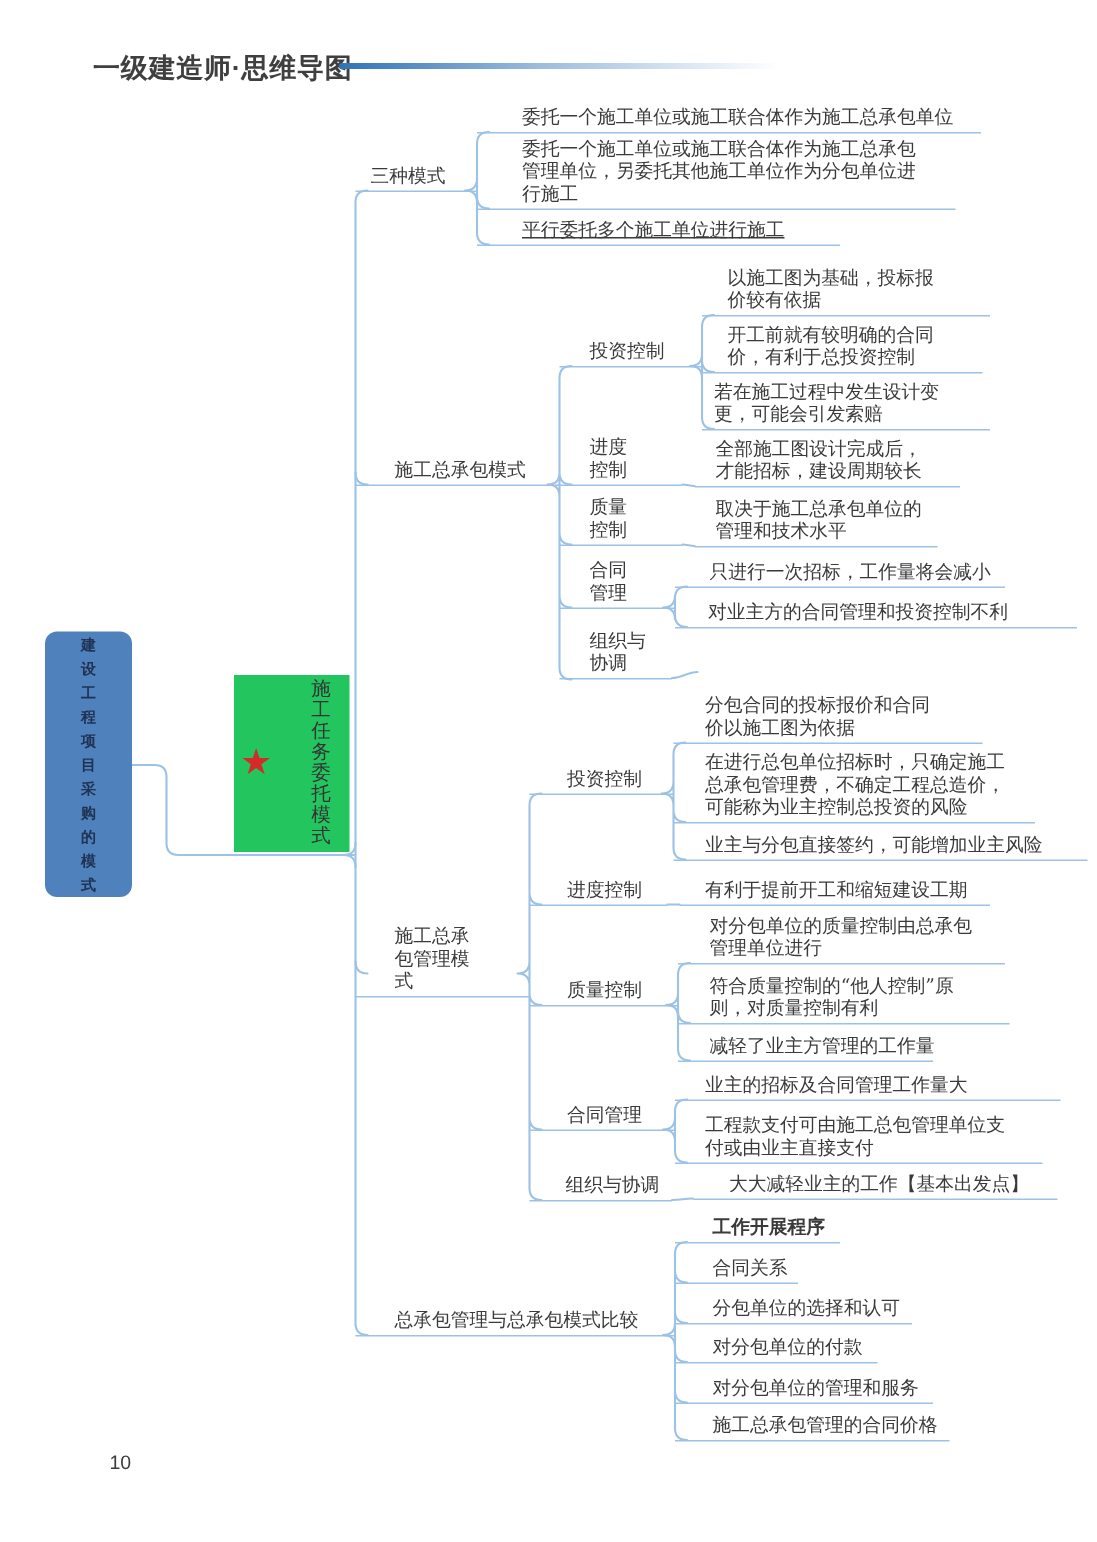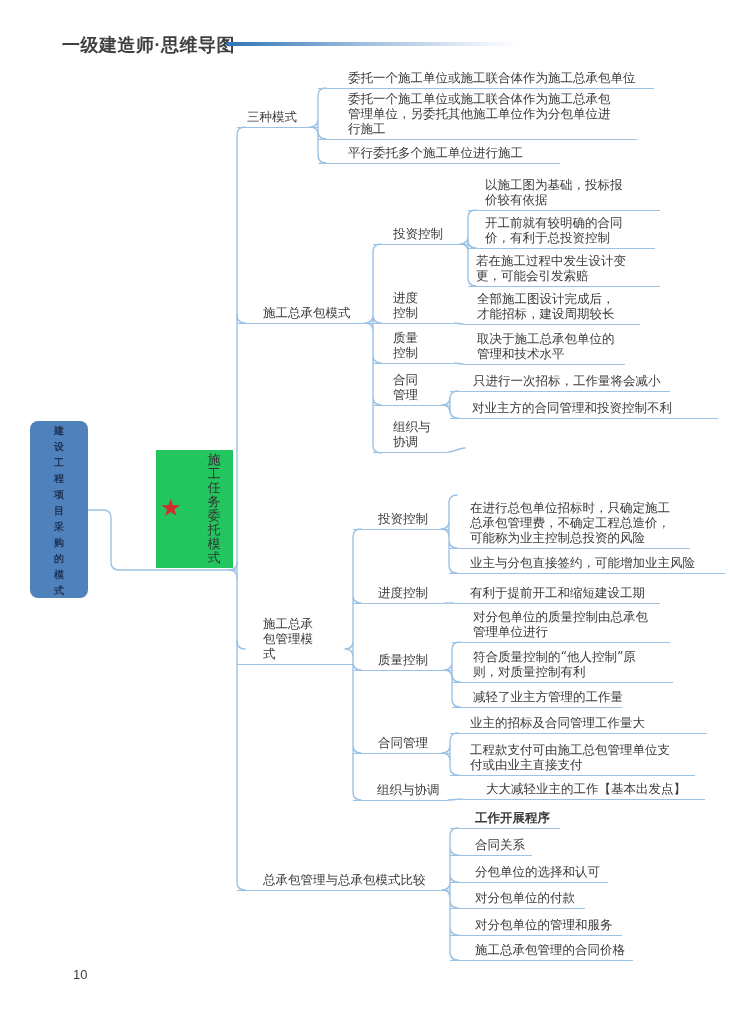--- a/index.html
+++ b/index.html
@@ -56,21 +56,21 @@
     <span>建设工程项目采购的模式</span>
   </div>
   <div class="centerbox">
     <span>施工任务委托模式</span>
   </div>
   <span class="star">★</span>
 
   <div class="node nw" style="left:237px;top:109px;width:81px;padding-left:10px;padding-right:10px;">三种模式</div>
   <div class="node nw" style="left:318px;top:70px;width:336px;padding-left:30px;">委托一个施工单位或施工联合体作为施工总承包单位</div>
   <div class="node" style="left:318px;top:91px;width:319px;padding-left:30px;padding-right:23px;">委托一个施工单位或施工联合体作为施工总承包管理单位，另委托其他施工单位作为分包单位进行施工</div>
-  <div class="node nw" style="left:318px;top:145px;width:242px;padding-left:30px;">平行委托多个施工单位进行施工</div>
+  <div class="node nw" style="left:318px;top:145px;width:242px;padding-left:30px;text-decoration:underline;">平行委托多个施工单位进行施工</div>
 
   <div class="node nw" style="left:237px;top:305px;width:136px;padding-left:26px;padding-right:10px;">施工总承包模式</div>
 
   <div class="node nw" style="left:373px;top:226px;width:95px;padding-left:20px;">投资控制</div>
   <div class="node" style="left:468px;top:177px;width:192px;padding-left:17px;padding-right:34px;">以施工图为基础，投标报价较有依据</div>
   <div class="node" style="left:468px;top:215px;width:187px;padding-left:17px;padding-right:29px;">开工前就有较明确的合同价，有利于总投资控制</div>
   <div class="node" style="left:468px;top:253px;width:192px;padding-left:8px;padding-right:34px;">若在施工过程中发生设计变更，可能会引发索赔</div>
 
   <div class="node" style="left:373px;top:290px;width:82px;padding-left:20px;padding-right:35px;">进度控制</div>
   <div class="node" style="left:463px;top:291px;width:177px;padding-left:14px;padding-right:22px;">全部施工图设计完成后，才能招标，建设周期较长</div>
@@ -80,20 +80,21 @@
 
   <div class="node" style="left:373px;top:372px;width:77px;padding-left:20px;padding-right:30px;">合同管理</div>
   <div class="node nw" style="left:450px;top:373px;width:220px;padding-left:23px;">只进行一次招标，工作量将会减小</div>
   <div class="node nw" style="left:450px;top:400px;width:268px;padding-left:22px;">对业主方的合同管理和投资控制不利</div>
 
   <div class="node" style="left:373px;top:419px;width:75px;padding-left:20px;padding-right:16px;">组织与协调</div>
 
   <div class="node" style="left:237px;top:616px;width:116px;padding-left:26px;padding-right:34px;">施工总承包管理模式</div>
 
   <div class="node nw" style="left:353px;top:511px;width:96px;padding-left:25px;">投资控制</div>
+  <div class="node" style="left:449px;top:462px;width:206px;padding-left:21px;padding-right:32px;">分包合同的投标报价和合同价以施工图为依据</div>
   <div class="node" style="left:449px;top:500px;width:241px;padding-left:21px;padding-right:17px;">在进行总包单位招标时，只确定施工总承包管理费，不确定工程总造价，可能称为业主控制总投资的风险</div>
   <div class="node nw" style="left:449px;top:555px;width:276px;padding-left:21px;">业主与分包直接签约，可能增加业主风险</div>
 
   <div class="node nw" style="left:353px;top:585px;width:92px;padding-left:25px;">进度控制</div>
   <div class="node nw" style="left:453px;top:585px;width:207px;padding-left:17px;">有利于提前开工和缩短建设工期</div>
 
   <div class="node nw" style="left:353px;top:652px;width:99px;padding-left:25px;">质量控制</div>
   <div class="node" style="left:452px;top:609px;width:218px;padding-left:21px;padding-right:19px;">对分包单位的质量控制由总承包管理单位进行</div>
   <div class="node" style="left:452px;top:649px;width:221px;padding-left:21px;padding-right:22px;">符合质量控制的“他人控制”原则，对质量控制有利</div>
   <div class="node nw" style="left:452px;top:689px;width:170px;padding-left:21px;">减轻了业主方管理的工作量</div>

